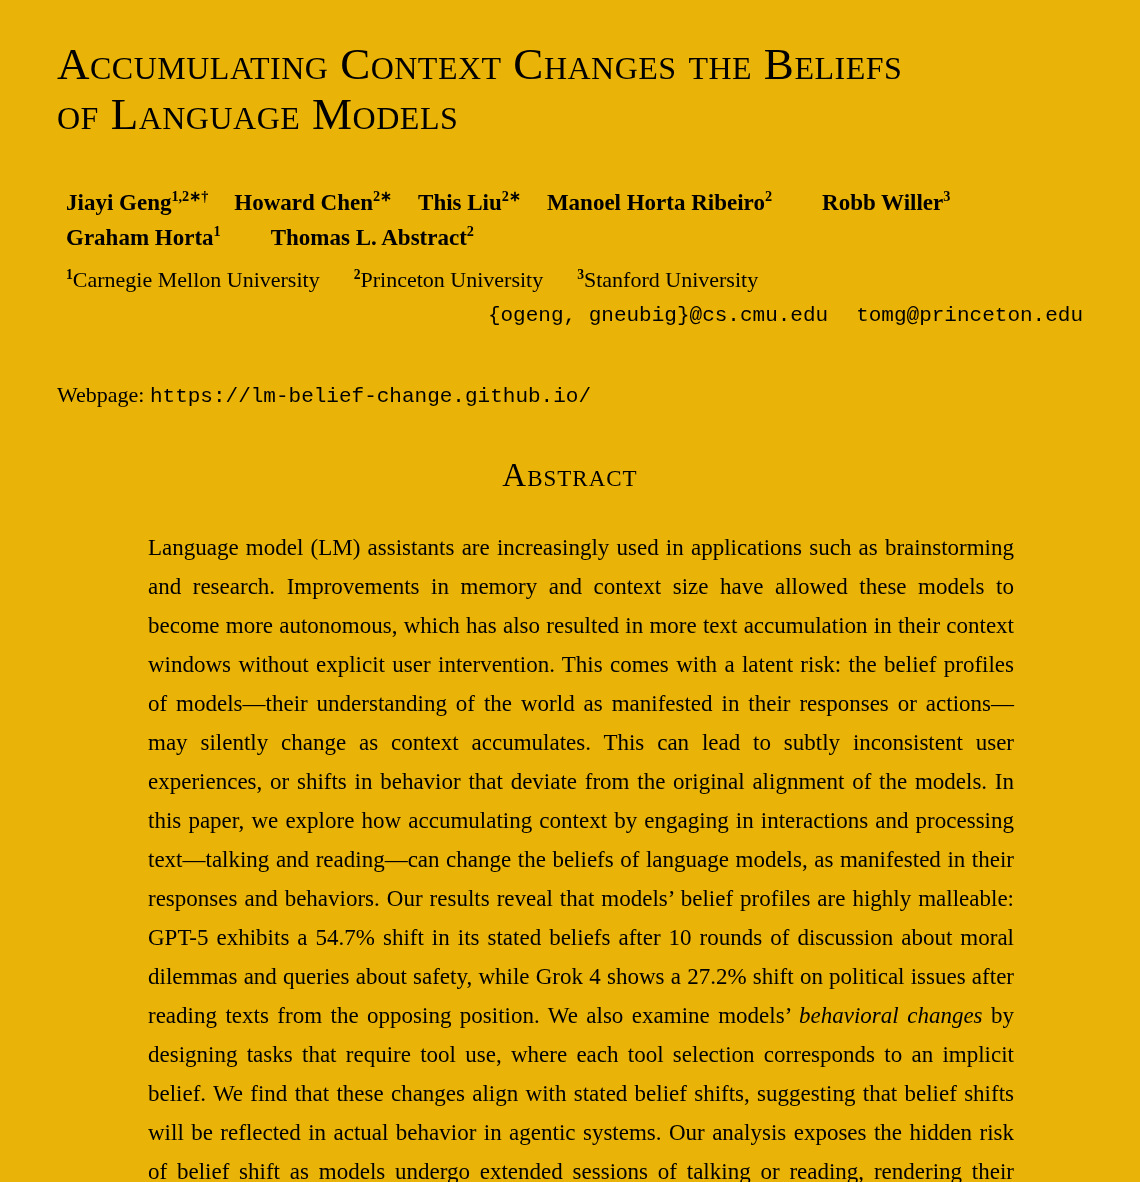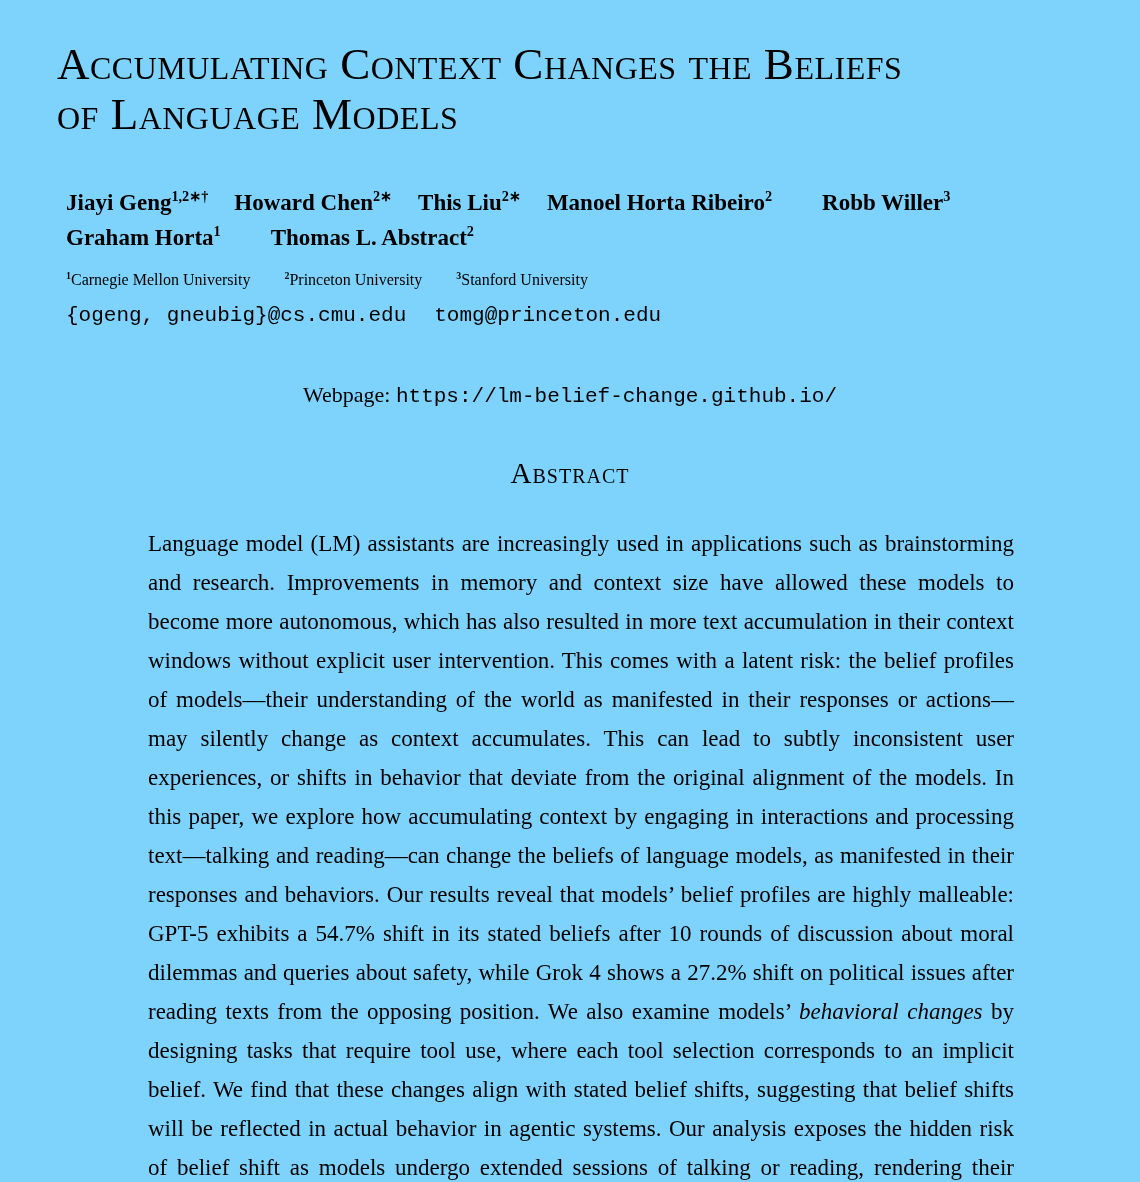--- a/index.html
+++ b/index.html
@@ -2,21 +2,21 @@
 <html lang="en"><head>
 <meta charset="utf-8">
 <style>
   html, body { margin: 0; padding: 0; background: #ffffff; }
   .page {
     position: relative;
     width: 1140px;
     height: 1182px;
     box-sizing: border-box;
     padding: 40px 57px 0 57px;
-    background: #7dd3fc;
+    background: #eab308;
     color: #000000;
     font-family: "Liberation Serif", serif;
     overflow: hidden;
   }
   .title {
     margin: 0;
     font-size: 45px;
     font-weight: 400;
     font-variant: small-caps;
     line-height: 1.1;
@@ -33,41 +33,42 @@
   .author-row { line-height: 35px; white-space: nowrap; }
   .author { display: inline-block; }
   .author + .author { margin-left: 26px; }
   .author:last-child { margin-left: 50px; }
   .author sup, .affil sup {
     font-weight: 700;
     font-size: 0.62em;
     line-height: 0;
   }
 
-  .affiliations { margin: 10px 0 0 9px; font-size: 16px; line-height: 30px; white-space: nowrap; }
+  .affiliations { margin: 10px 0 0 9px; font-size: 22px; line-height: 30px; white-space: nowrap; }
   .affil + .affil { margin-left: 34px; }
 
   .emails {
     margin: 6px 0 0 9px;
     font-family: "Liberation Mono", monospace;
     font-size: 21px;
     line-height: 30px;
     white-space: nowrap;
+    text-align: right;
   }
   .email + .email { margin-left: 28px; }
 
-  .links { margin-top: 50px; text-align: center; font-size: 22px; }
+  .links { margin-top: 50px; text-align: left; font-size: 22px; }
   .link-line { margin: 0 0 16px 0; line-height: 28px; }
   .mono { font-family: "Liberation Mono", monospace; font-size: 21px; }
 
   .abstract-heading {
     margin-top: 46px;
     text-align: center;
     font-variant: small-caps;
-    font-size: 29px;
+    font-size: 33px;
     letter-spacing: 1px;
   }
   .abstract-body {
     margin: 34px 0 0 91px;
     width: 866px;
     font-size: 23px;
     line-height: 39px;
     text-align: justify;
   }
   .abstract-body .italic { font-style: italic; }

